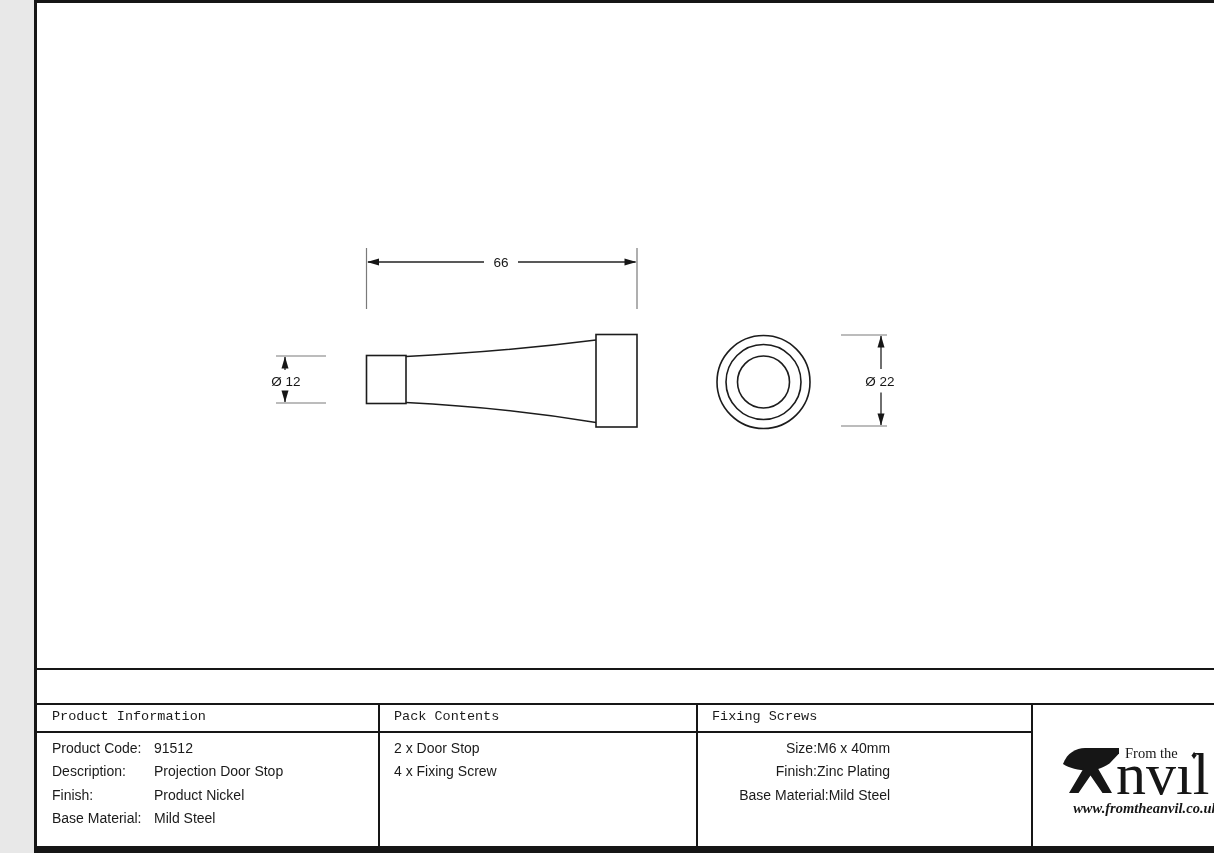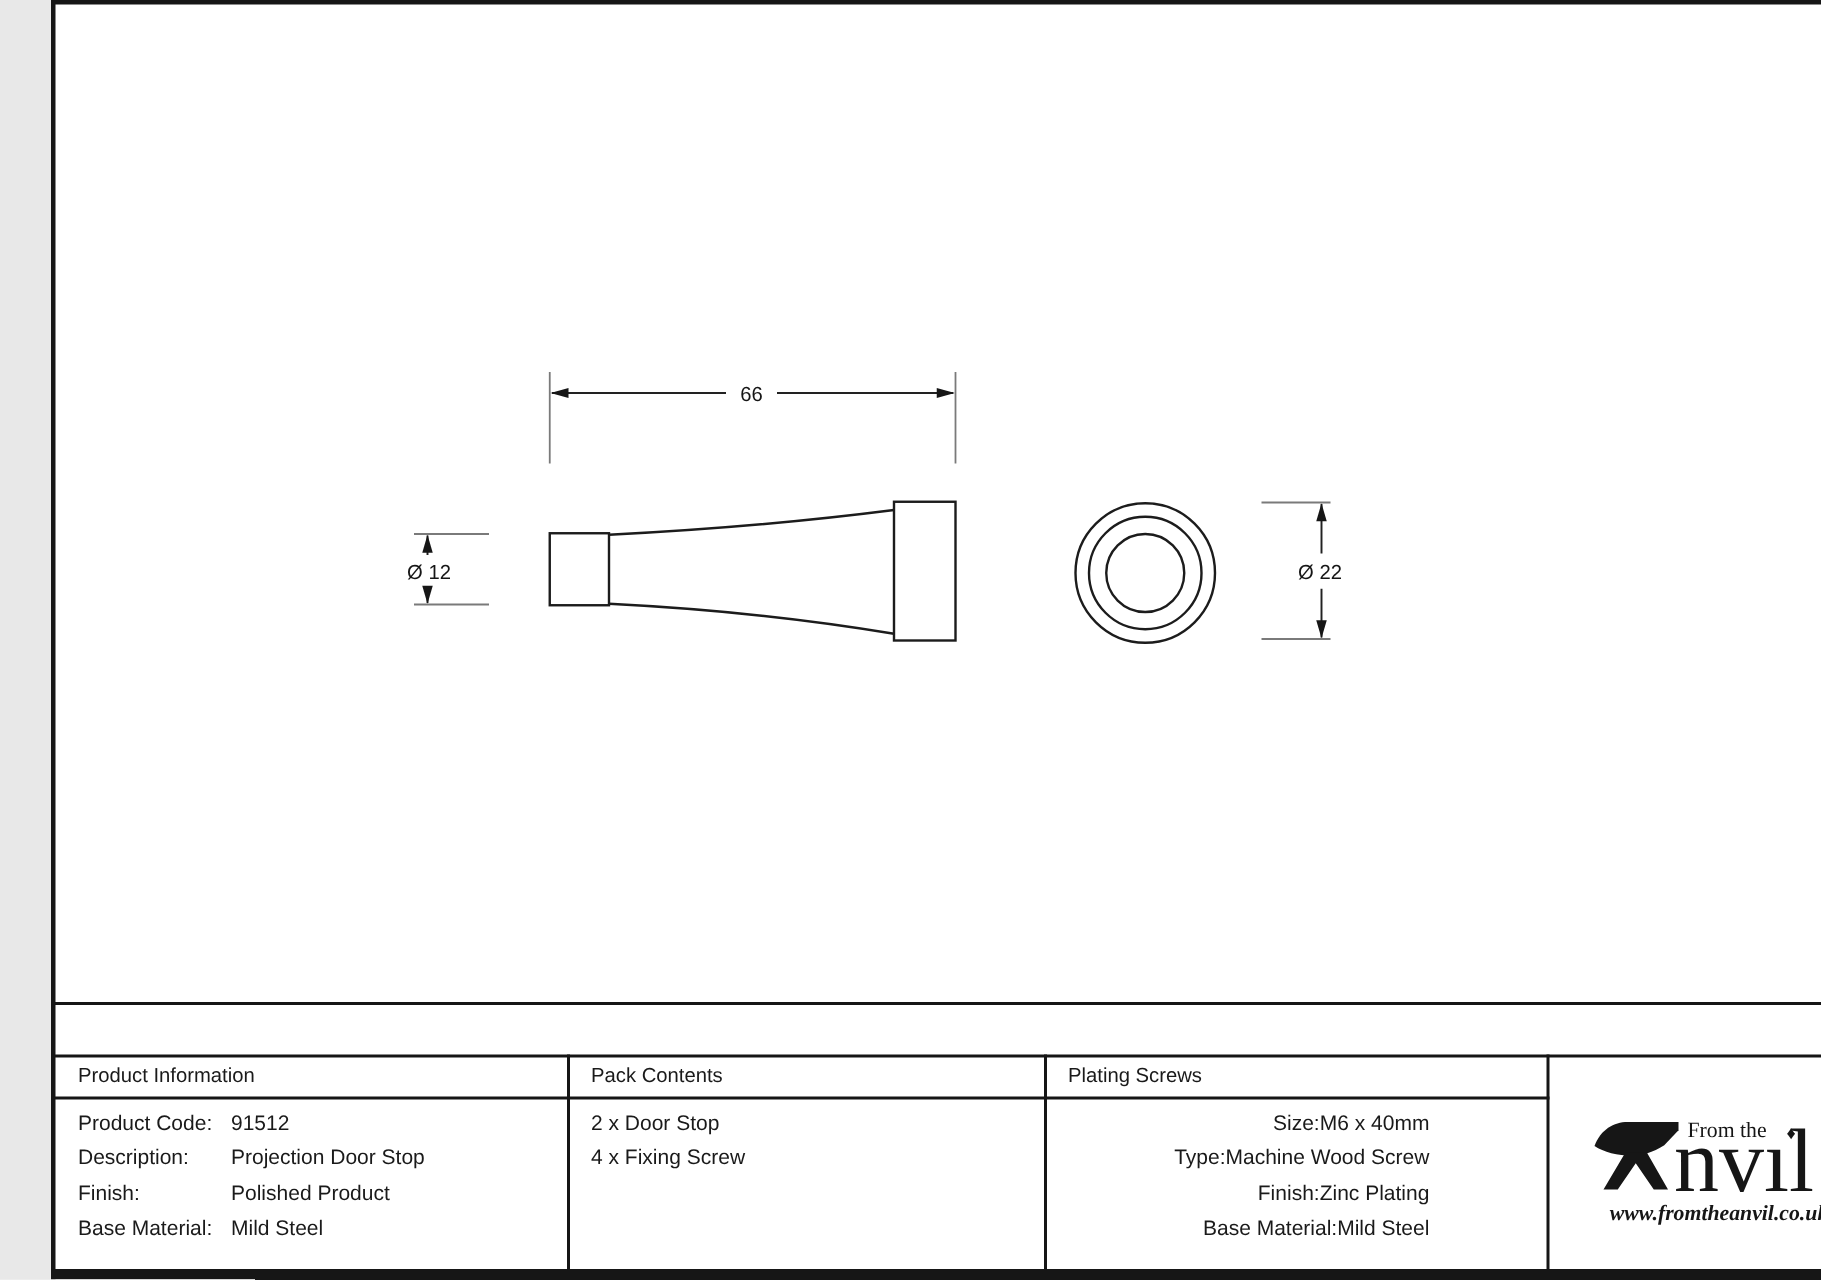--- a/index.html
+++ b/index.html
@@ -20,20 +20,21 @@
     position: absolute;
     left: 18px; top: 680px;
     font-size: 13.5px;
     white-space: nowrap;
   }
   .panel-title {
     position: absolute;
     top: 709px;
     font-size: 13.5px;
     white-space: nowrap;
+    font-family: Liberation Mono, monospace;
   }
   .panel-body {
     position: absolute;
     top: 737px;
     font-size: 14px;
   }
   .spec-row { height: 23.3px; line-height: 23.3px; white-space: nowrap; }
   .spec-label { display: inline-block; }
   .pi .spec-label { width: 102px; }
   .fs .spec-label { width: 105px; }
@@ -111,40 +112,37 @@
 
   <div class="panel-title" style="left:18px;">Product Information</div>
   <div class="panel-body pi" style="left:18px;">
     <div class="spec-row">
       <span class="spec-label">Product Code:</span><span class="spec-value">91512</span>
     </div>
     <div class="spec-row">
       <span class="spec-label">Description:</span><span class="spec-value">Projection Door Stop</span>
     </div>
     <div class="spec-row">
-      <span class="spec-label">Finish:</span><span class="spec-value">Polished Product</span>
+      <span class="spec-label">Finish:</span><span class="spec-value">Product Nickel</span>
     </div>
     <div class="spec-row">
       <span class="spec-label">Base Material:</span><span class="spec-value">Mild Steel</span>
     </div>
   </div>
 
   <div class="panel-title" style="left:360px;">Pack Contents</div>
   <div class="panel-body" style="left:360px;">
     <div class="pack-item">2 x Door Stop</div>
     <div class="pack-item">4 x Fixing Screw</div>
   </div>
 
-  <div class="panel-title" style="left:678px;">Plating Screws</div>
+  <div class="panel-title" style="left:678px;">Fixing Screws</div>
   <div class="panel-body fs" style="left:678px;text-align:right;">
     <div class="spec-row">
       <span class="spec-label">Size:</span><span class="spec-value">M6 x 40mm</span>
-    </div>
-    <div class="spec-row">
-      <span class="spec-label">Type:</span><span class="spec-value">Machine Wood Screw</span>
     </div>
     <div class="spec-row">
       <span class="spec-label">Finish:</span><span class="spec-value">Zinc Plating</span>
     </div>
     <div class="spec-row">
       <span class="spec-label">Base Material:</span><span class="spec-value">Mild Steel</span>
     </div>
   </div>
 
   <svg class="abs" style="left:1028px; top:740px;" width="168" height="80" viewBox="0 0 168 80">

